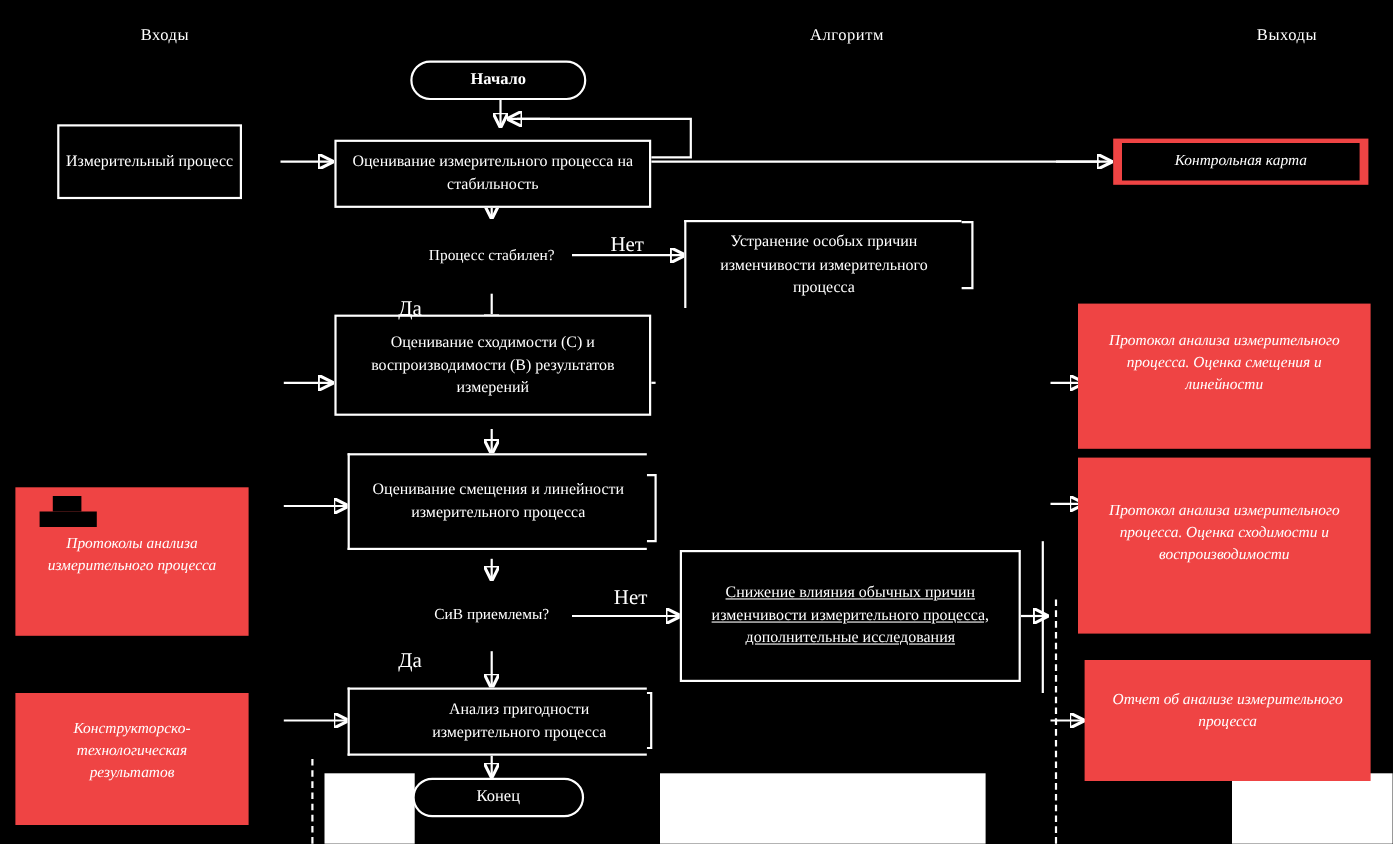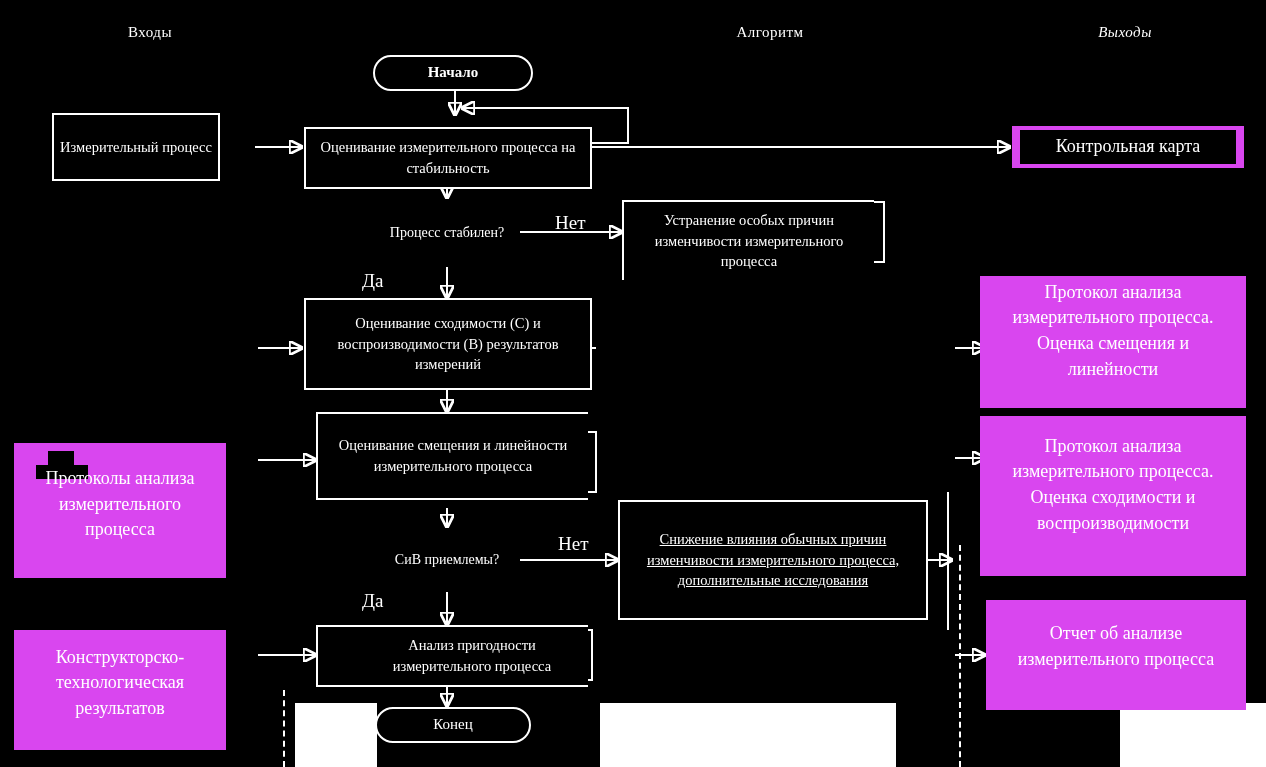--- a/index.html
+++ b/index.html
@@ -39,21 +39,21 @@
     background:#000;
     font-size:15px;
   }
   .dec{
     background:transparent;
     font-size:14px;
     line-height:1.3;
   }
   .dec .dectext{position:relative;z-index:2;}
   .dec svg{position:absolute;left:0;top:0;}
-  .doc{ background:#d946ef; font-size:18px; }
+  .doc{ background:#ef4444; font-size:14px;font-style:italic; }
   .doc .doctext{position:relative;z-index:2;padding:0 10px;}
   .doc svg{position:absolute;left:0;top:0;}
   .edgelabel{
     position:absolute;
     font-size:19px;
     color:#fff;
     white-space:nowrap;
   }
   .vdash{
     position:absolute;
@@ -64,21 +64,21 @@
   svg.links{position:absolute;left:0;top:0;width:1266px;height:767px;overflow:visible;pointer-events:none;}
   svg.links line, svg.links path, svg.links polyline{stroke:#fff;stroke-width:2;fill:none;}
 </style>
 </head>
 <body>
 
 <div id="stage">
 
   <div class="col-title" style="left:60px;top:24px;width:180px;">Входы</div>
   <div class="col-title" style="left:620px;top:24px;width:300px;">Алгоритм</div>
-  <div class="col-title" style="left:1030px;top:24px;width:190px;font-style:italic;">Выходы</div>
+  <div class="col-title" style="left:1075px;top:24px;width:190px;">Выходы</div>
 
   <div class="whiteblock" style="left:295px;top:703px;width:82px;height:64px;"></div>
   <div class="whiteblock" style="left:600px;top:703px;width:296px;height:64px;"></div>
   <div class="whiteblock" style="left:1120px;top:703px;width:146px;height:64px;"></div>
 
   <svg class="links" viewBox="0 0 1266 767">
     <defs>
       <marker id="arr" viewBox="0 0 10 10" refX="9" refY="5" markerWidth="7" markerHeight="7" orient="auto-start-reverse">
         <path d="M 0 0 L 10 5 L 0 10 z" fill="#fff" stroke="none"></path>
       </marker>
@@ -170,21 +170,21 @@
     <svg width="184" height="70" viewBox="0 0 184 70">
       <polygon points="92,2 182,35 92,68 2,35" fill="none"></polygon>
     </svg>
     <span class="dectext">Процесс стабилен?</span>
   </div>
 
   <div class="node proc" style="left:622px;top:200px;width:252px;height:80px;border-left:2px solid #fff;border-right:none;border-top:2px solid #fff;border-bottom:none;">
     <span>Устранение особых причин изменчивости измерительного процесса</span>
   </div>
 
-  <div class="node proc" style="left:304px;top:298px;width:288px;height:92px;">
+  <div class="node proc" style="left:304px;top:286px;width:288px;height:92px;">
     <span>Оценивание сходимости (С) и воспроизводимости (В) результатов измерений</span>
   </div>
 
   <div class="node proc" style="left:316px;top:412px;width:272px;height:88px;border-right:none;">
     <span>Оценивание смещения и линейности измерительного процесса</span>
   </div>
 
   <div class="node dec" style="left:355px;top:527px;width:184px;height:66px;">
     <svg width="184" height="66" viewBox="0 0 184 66">
       <polygon points="92,2 182,33 92,64 2,33" fill="none"></polygon>

